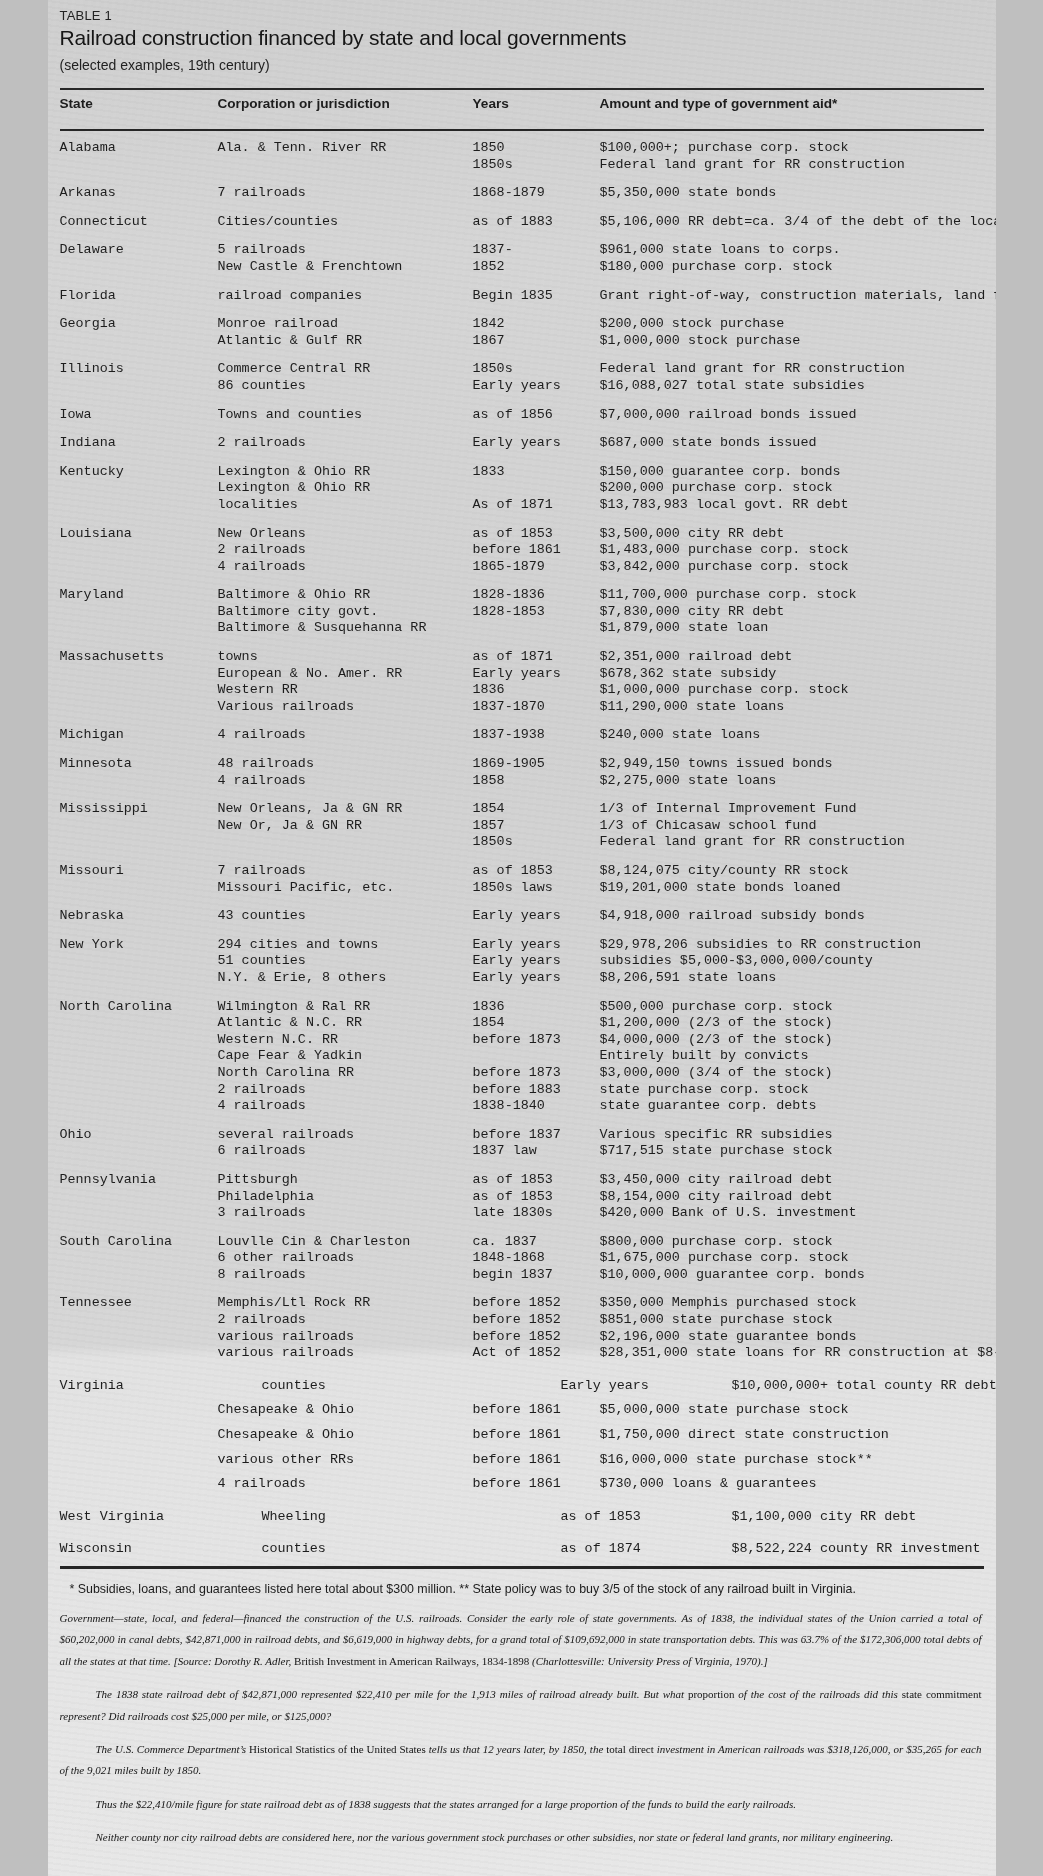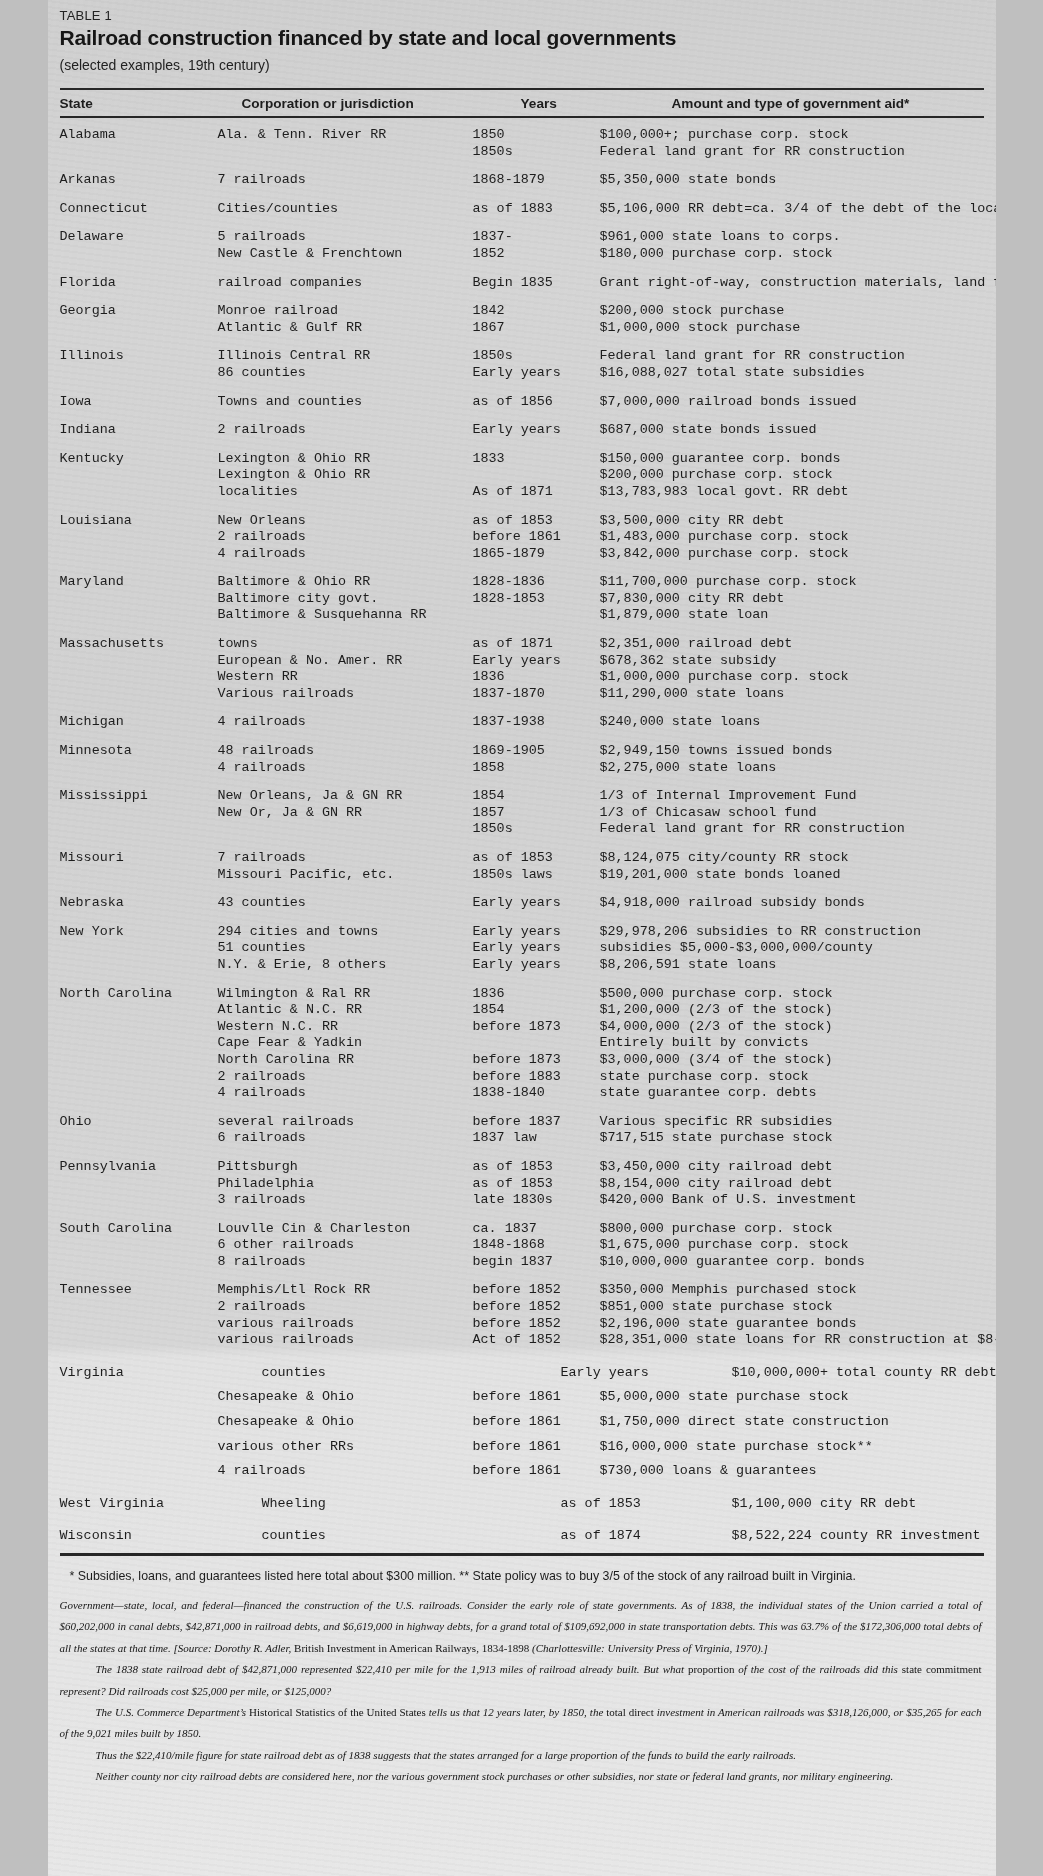--- a/index.html
+++ b/index.html
@@ -17,52 +17,52 @@
   }
   .page::before{
     content:"";position:absolute;inset:0;pointer-events:none;
     background:
       repeating-linear-gradient(7deg, rgba(0,0,0,0.018) 0 2px, transparent 2px 6px),
       repeating-linear-gradient(98deg, rgba(255,255,255,0.03) 0 3px, transparent 3px 8px);
   }
   .inner{position:relative;padding:8px 10px 0 12px;}
   .kicker{font-size:13px;letter-spacing:.2px;color:#222;}
   .title{
-    margin:3px 0 0 0;font-size:21px;font-weight:bold;
+    margin:3px 0 0 0;font-size:21px;font-weight:normal;
     letter-spacing:-0.2px;color:#161616;line-height:24px;
   }
   .subtitle{margin-top:7px;font-size:14px;color:#222;}
   .rule{background:#262626;margin-right:2px;}
   .rule-top{height:2px;margin-top:15px;}
   .rule-mid{height:2px;}
   .rule-bottom{height:3px;}
   .thead,.trow{
     display:grid;
     grid-template-columns:158px 255px 127px 1fr;
     column-gap:0;
   }
-  .thead{font-weight:bold;font-size:13.6px;padding:6px 0 5px 0;gap:24px;}
+  .thead{font-weight:bold;font-size:13.6px;padding:6px 0 18px 0;}
   .tbody{padding:9px 0 8px 0;font-family:Liberation Mono, monospace;}
   .trow{font-size:13.4px;line-height:16.6px;}
   .trow.group-start{margin-top:12px;}
   .trow.first{margin-top:0;}
   .trow.spaced-row{margin-top:8px;}
   .trow.big-gap{margin-top:16px;gap:44px;}
   .cell{white-space:nowrap;overflow:visible;}
   .footnote{
     margin-top:13px;padding-left:10px;font-size:12.4px;color:#1c1c1c;
   }
   .commentary{
     margin-top:12px;padding-right:4px;
     font-family:Liberation Serif, serif;
     font-size:11px;line-height:21.4px;color:#141414;
     text-align:justify;
   }
   .commentary p{margin:0;font-style:italic;}
-  .commentary p.indent{text-indent:36px;}
+  .commentary p.indent{text-indent:36px;margin-top:12px;}
   .commentary .rm{font-style:normal;}
 </style>
 </head>
 <body>
 
 <div class="page">
   <div class="inner">
 
     <div class="kicker">TABLE 1</div>
     <h1 class="title">Railroad construction financed by state and local governments</h1>
@@ -134,21 +134,21 @@
           <div class="cell">$200,000 stock purchase</div>
         </div>
         <div class="trow">
           <div class="cell"></div>
           <div class="cell">Atlantic &amp; Gulf RR</div>
           <div class="cell">1867</div>
           <div class="cell">$1,000,000 stock purchase</div>
         </div>
         <div class="trow group-start">
           <div class="cell">Illinois</div>
-          <div class="cell">Illinois Central RR</div>
+          <div class="cell">Commerce Central RR</div>
           <div class="cell">1850s</div>
           <div class="cell">Federal land grant for RR construction</div>
         </div>
         <div class="trow">
           <div class="cell"></div>
           <div class="cell">86 counties</div>
           <div class="cell">Early years</div>
           <div class="cell">$16,088,027 total state subsidies</div>
         </div>
         <div class="trow group-start">

